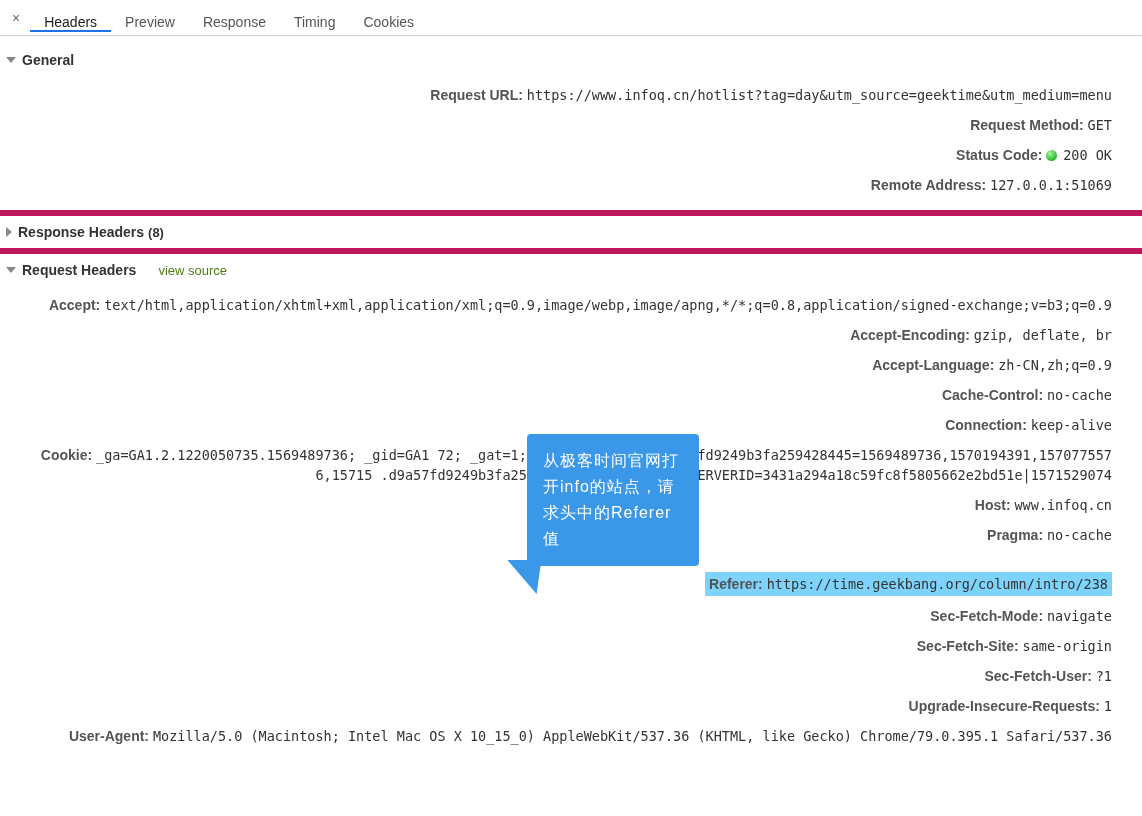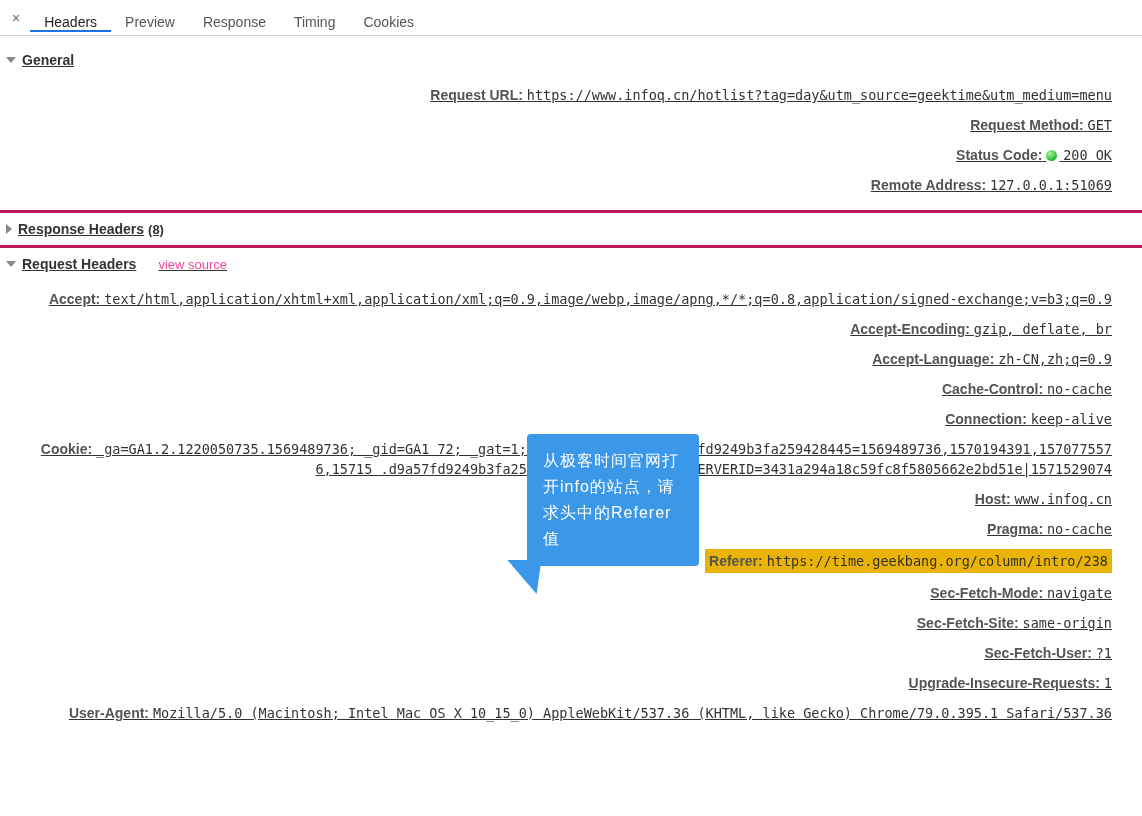--- a/index.html
+++ b/index.html
@@ -31,28 +31,27 @@
       color: #555;
       cursor: pointer;
       font-size: 14px;
     }
     .tab.active {
       color: #222;
       border-bottom: 2px solid #1a73e8;
     }
     .content {
       padding: 8px 0;
-      text-decoration: underline;
     }
     .section-header {
       display: flex;
       align-items: center;
       padding: 8px 6px;
       cursor: pointer;
-      border-top: 3px solid #be185d;
+      border-top: 6px solid #be185d;
     }
     .section-header.first { border-top: none; }
     .tri {
       display: inline-block;
       width: 0; height: 0;
       margin-right: 6px;
     }
     .tri.down {
       border-left: 5px solid transparent;
       border-right: 5px solid transparent;
@@ -68,21 +67,21 @@
       color: #333;
       font-size: 14px;
     }
     .section-count {
       font-weight: 700;
       color: #333;
       margin-left: 4px;
     }
     .view-source {
       margin-left: 22px;
-      color: #ec4899;
+      color: #4d7c0f;
       font-weight: 400;
     }
     .kv-block {
       padding: 4px 30px 10px 30px;
       text-align: right;
     }
     .kv {
       padding: 5px 0;
       line-height: 20px;
       font-size: 14px;
@@ -99,24 +98,25 @@
     }
     .status-dot {
       display: inline-block;
       width: 11px; height: 11px;
       border-radius: 50%;
       background: radial-gradient(circle at 35% 30%, #a6f7a0, #2db52d 70%);
       vertical-align: -1px;
       margin-right: 2px;
     }
     .highlight {
-      background: #eab308;
+      background: #7dd3fc;
       display: inline-block;
       padding: 2px 4px;
       border-radius: 1px;
+      margin-top: 17px;
     }
     .annotation {
       position: absolute;
       left: 510px;
       top: 434px;
       width: 172px;
       z-index: 10;
       margin-left: 17px;
     }
     .bubble {

